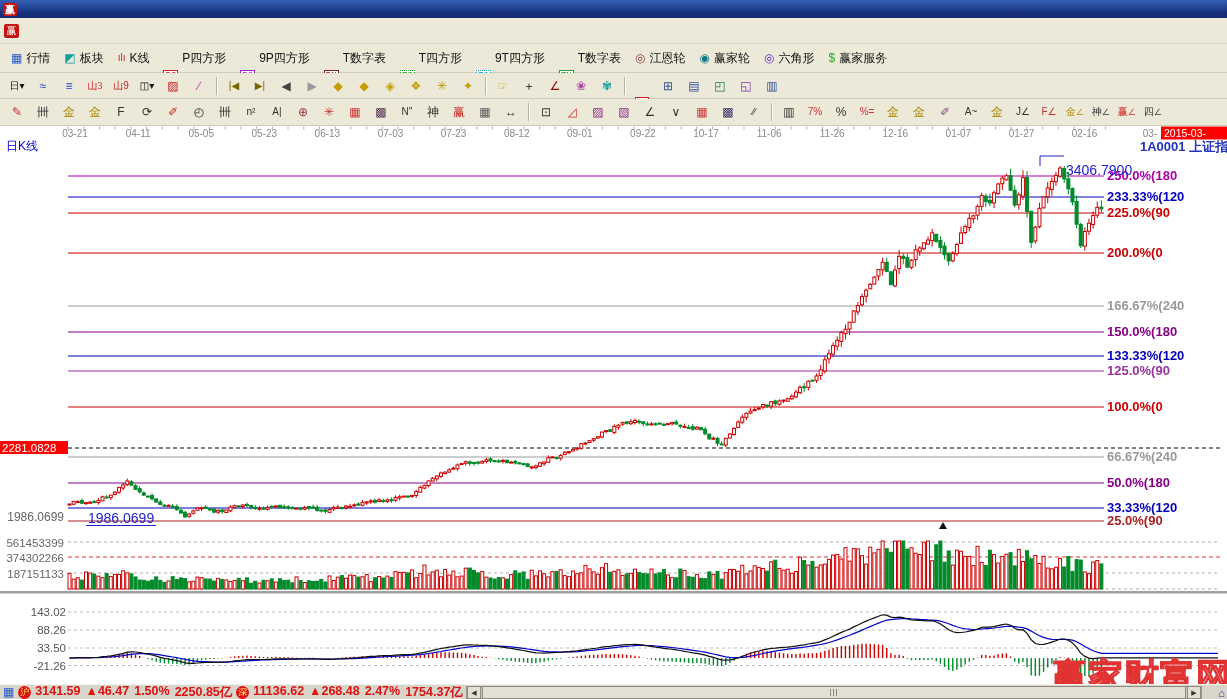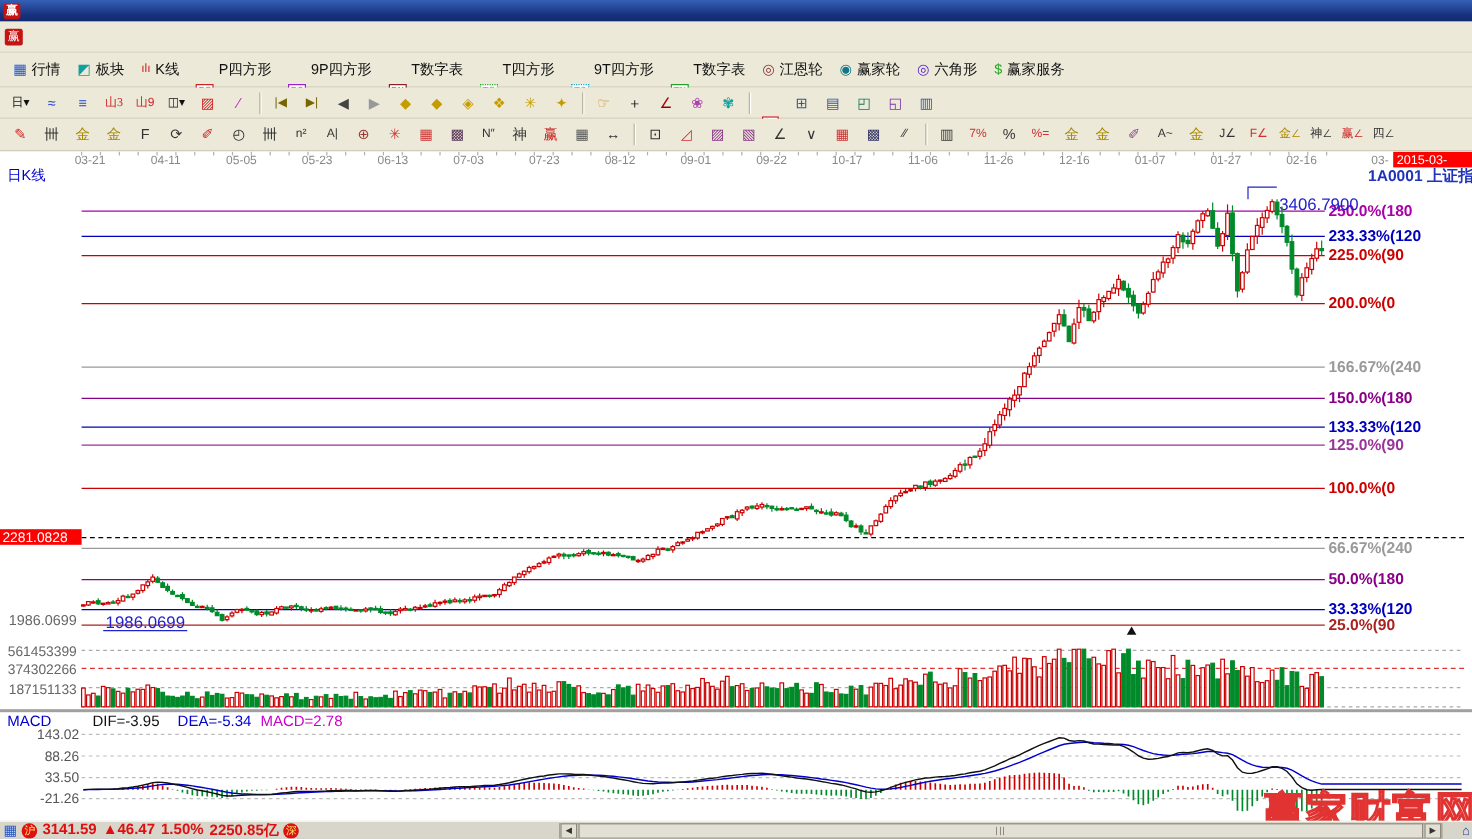--- a/index.html
+++ b/index.html
@@ -1500,37 +1500,37 @@
         <span class="glyph" style="color: rgb(51, 51, 51); font-size: 10px;">神∠</span>
       </span>
       <span class="ibtn">
         <span class="glyph" style="color: rgb(204, 34, 34); font-size: 10px;">赢∠</span>
       </span>
       <span class="ibtn">
         <span class="glyph" style="color: rgb(51, 51, 51); font-size: 10px;">四∠</span>
       </span>
     </div>
 
-  <div class="macdbar">
-    <span class="m-title">MACD</span>
-    <span class="m-dif">DIF=-3.95</span>
-    <span class="m-dea">DEA=-5.34</span>
-    <span class="m-macd">MACD=2.78</span>
-  </div>
 
   <div class="statusbar">
     <span class="grid-ic">▦</span>
     <span class="exch">沪</span>
     <span class="quote">
       <span>3141.59</span>
       <span>▲46.47</span>
       <span>1.50%</span>
       <span>2250.85亿</span>
     </span>
     <span class="exch">深</span>
+    <span class="quote">
+      <span>11136.62</span>
+      <span>▲268.48</span>
+      <span>2.47%</span>
+      <span>1754.37亿</span>
+    </span>
     <div class="hscroll">
       <span class="sarrow">◀</span>
       <span class="sthumb">
           <span class="sgrip"></span>
         </span>
       <span class="sarrow">▶</span>
     </div>
     <span class="corner-ic">⌂</span>
   </div>
 

